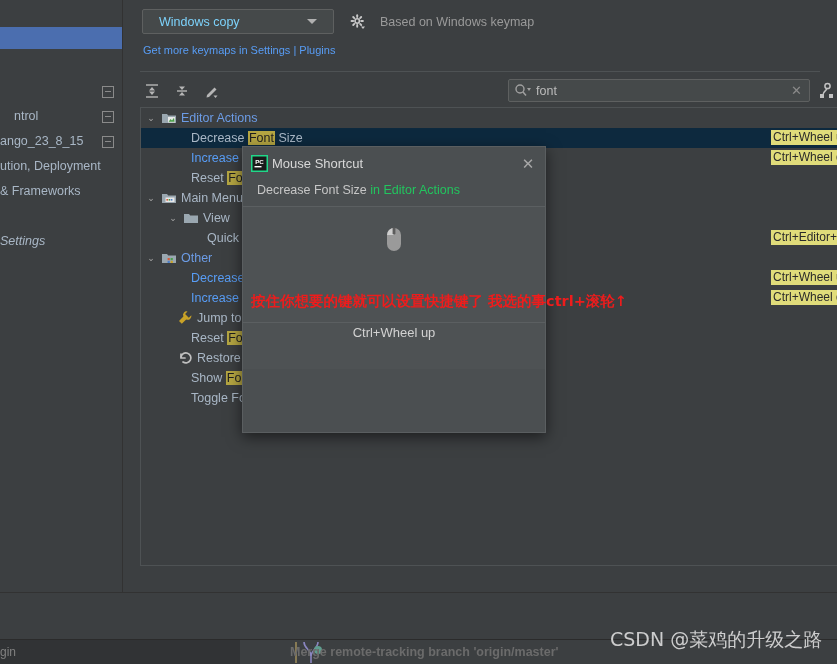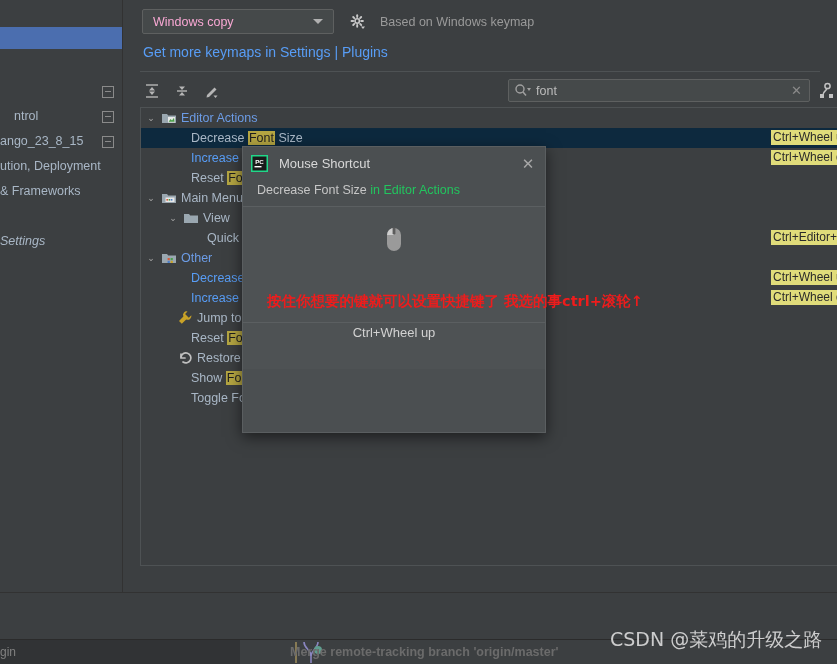--- a/index.html
+++ b/index.html
@@ -61,23 +61,23 @@
   
   #keymap-row {
     position: absolute; left: 19px; top: 9px;
     display: flex; align-items: center;
   }
   #keymap-select {
     width: 192px; height: 25px;
     background: #45494a;
     border: 1px solid #5e6060;
     border-radius: 2px;
-    color: #f9a8d4;
+    color: #7dd3fc;
     display: flex; align-items: center;
-    padding: 0 10px;
+    padding: 0 16px;
     box-sizing: border-box;
     font-size: 12.5px;
     position: relative;
   }
   #keymap-select .label { flex: 1; }
   .caret-down {
     width: 0; height: 0;
     border-left: 5px solid transparent;
     border-right: 5px solid transparent;
     border-top: 5px solid #b0b0b0;
@@ -87,21 +87,21 @@
     width: 18px; height: 18px;
     display: flex; align-items: center; justify-content: center;
   }
   #based-on {
     margin-left: 13px;
     color: #9a9a9a;
     font-size: 12.5px;
   }
   #keymap-link {
     position: absolute; left: 20px; top: 44px;
-    font-size: 14px;
+    font-size: 11px;
   }
   #keymap-link a { color: #589df6; text-decoration: none; }
   #keymap-link .sep { color: #589df6; }
 
   
   #toolbar-sep {
     position: absolute; left: 17px; top: 71px;
     width: 680px; height: 1px; background: #4e5254;
   }
   #toolbar {
@@ -237,21 +237,21 @@
     background: #4b4f51;
     display: flex; align-items: center;
     padding: 0 8px;
     box-sizing: border-box;
   }
   #dlg-title .pc-icon {
     width: 17px; height: 17px;
     flex: 0 0 auto;
   }
   #dlg-title .ttext {
-    margin-left: 11px;
+    margin-left: 4px;
     color: #d8d8d8;
     font-size: 13px;
     flex: 1;
   }
   #dlg-close {
     width: 18px; height: 18px;
     color: #a7a7a7;
     font-size: 15px;
     display: flex; align-items: center; justify-content: center;
   }
@@ -275,21 +275,21 @@
     display: flex; justify-content: center;
   }
   #shortcut-text {
     position: absolute; left: 0; right: 0; top: 118px;
     text-align: center;
     color: #d2d2d2;
     font-size: 13px;
   }
   #annotation {
     position: absolute;
-    left: 267px; top: 292px;
+    left: 251px; top: 292px;
     color: #ee1c1c;
     font-size: 14.5px;
     font-weight: bold;
     white-space: nowrap;
     font-family: "DejaVu Sans", sans-serif;
     z-index: 40;
   }
   #dlg-warn {
     position: absolute; left: 14px; top: 328px;
     font-size: 12.5px;

